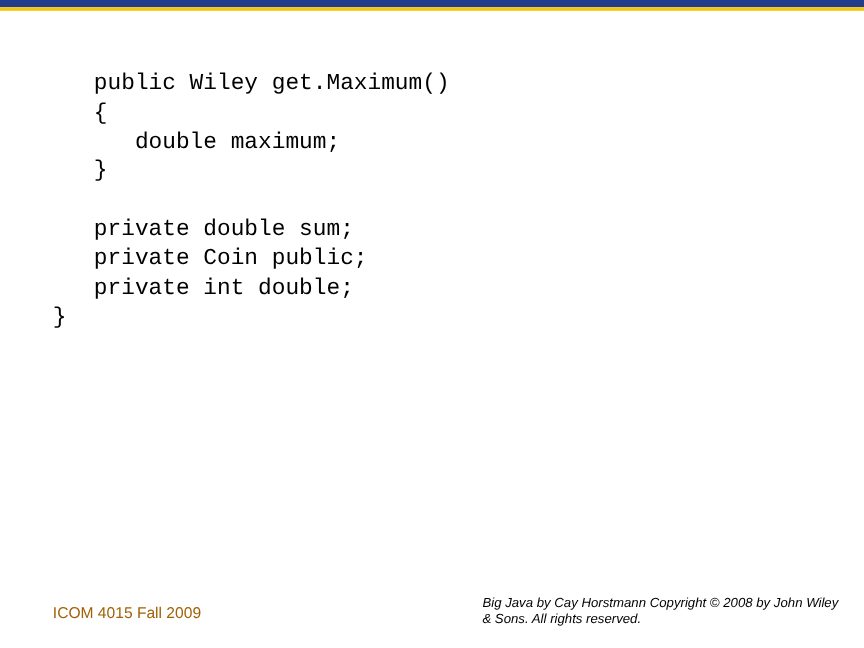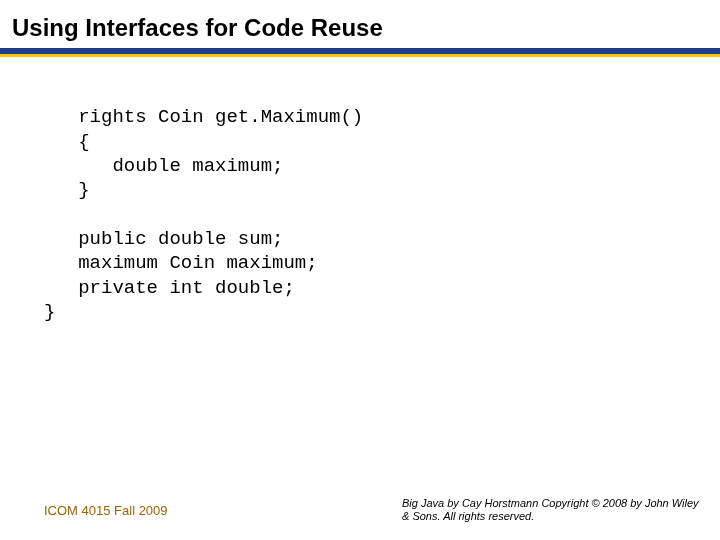--- a/index.html
+++ b/index.html
@@ -11,33 +11,32 @@
   .content { padding: 24px 0 0 44px; }
   .code { font-family: "Courier New", Courier, monospace; font-size: 19px; line-height: 1.28; white-space: pre; color: #000; }
   .footer { position: absolute; bottom: 16px; left: 0; width: 100%; }
   .footer-left { position: absolute; left: 44px; bottom: 6px; font-size: 13px; color: #a16207; font-family: Arial, sans-serif; }
   .footer-right { position: absolute; right: 18px; bottom: 0; width: 300px; font-size: 11px; font-style: italic; color: #000; text-align: left; font-family: Arial, sans-serif; line-height: 1.25; margin-left: 20px; }
 </style>
 </head>
 <body>
 
 <div class="slide">
-  <div class="title">Using Interfaces for Code Reuse</div>
   <div class="underline-outer"></div>
   <div class="underline-inner"></div>
 
   <div class="content">
     <div class="code">
-<span>   rights Coin get.Maximum()</span>
+<span>   public Wiley get.Maximum()</span>
 <span>   {</span>
 <span>      double maximum;</span>
 <span>   }</span>
 <span></span>
-<span>   public double sum;</span>
-<span>   maximum Coin maximum;</span>
+<span>   private double sum;</span>
+<span>   private Coin public;</span>
 <span>   private int double;</span>
 <span>}</span>
 </div>
   </div>
 
   <div class="footer">
     <div class="footer-left">ICOM 4015 Fall 2009</div>
     <div class="footer-right">Big Java by Cay Horstmann Copyright © 2008 by John Wiley &amp; Sons.  All rights reserved.</div>
   </div>
 </div>

